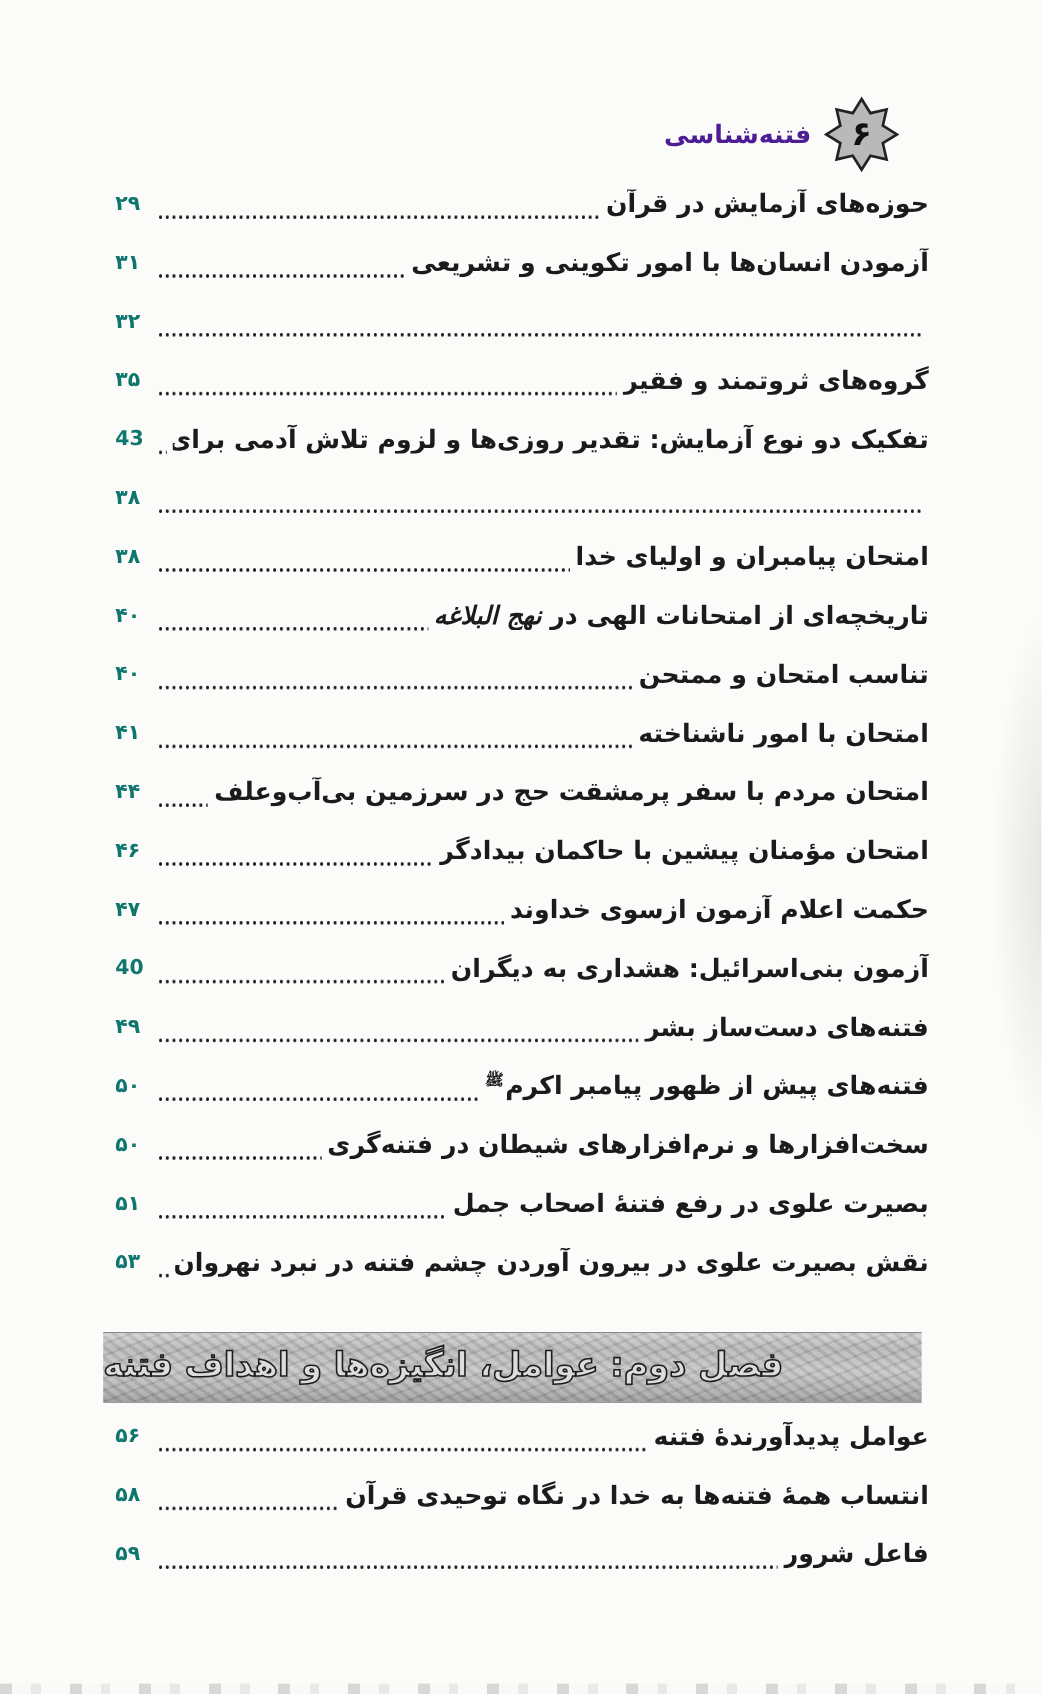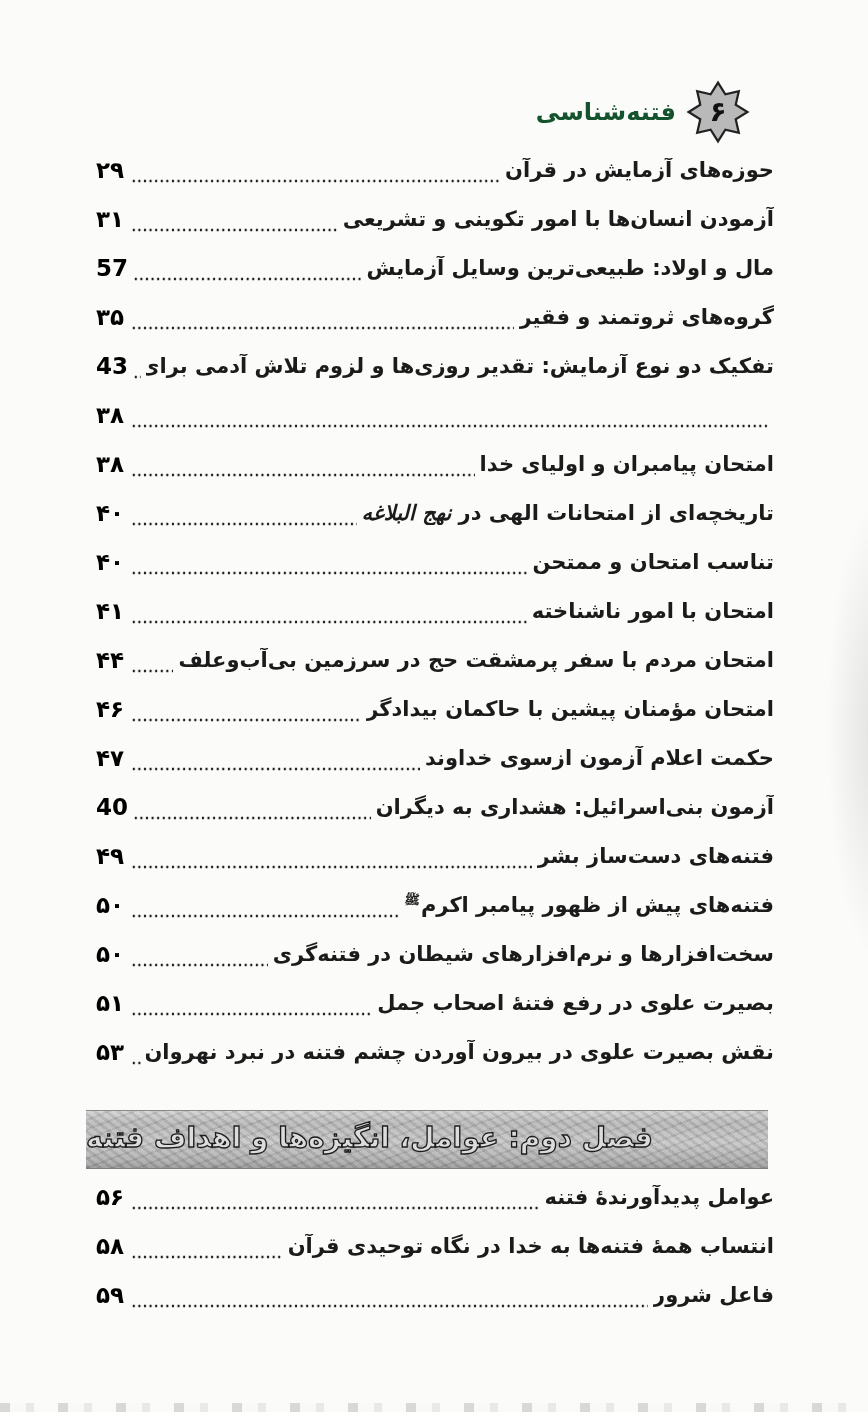--- a/index.html
+++ b/index.html
@@ -26,21 +26,21 @@
   .running-header{
     position:absolute;top:76px;right:118px;height:72px;
     display:flex;flex-direction:row;align-items:center;gap:10px;direction:rtl;
   }
   .star-badge{position:relative;width:64px;height:68px;flex:0 0 auto;}
   .star-badge svg{display:block;width:100%;height:100%;}
   .badge-number{
     position:absolute;inset:0;display:flex;align-items:center;justify-content:center;
     font-size:28px;font-weight:bold;color:#111;padding-bottom:2px;
   }
-  .book-title{font-size:24px;font-weight:bold;color:#14532d;letter-spacing:0;}
+  .book-title{font-size:21px;font-weight:bold;color:#4c1d95;letter-spacing:0;}
   
   .toc-list{position:absolute;right:94px;left:96px;direction:rtl;}
   #toc-list-1{top:145px;}
   #toc-list-2{top:1172px;}
   .toc-row{
     display:flex;flex-direction:row;align-items:center;height:49px;direction:rtl;
   }
   .entry-title{
     white-space:nowrap;flex:0 1 auto;min-width:0;overflow:hidden;
     font-size:21px;font-weight:bold;color:#1b1b1b;
@@ -49,21 +49,21 @@
   .entry-title .honorific{font-size:13px;vertical-align:super;margin-right:1px;}
   .entry-title .book-italic:empty,.entry-title .honorific:empty{display:none;}
   .leader-dots{
     flex:1 1 10px;min-width:7px;height:49px;margin:0 5px;
     background-image:radial-gradient(circle, #1d1d1d 1.15px, rgba(0,0,0,0) 1.5px);
     background-size:5.6px 5.6px;background-repeat:repeat-x;
     background-position:left 33px;
   }
   .entry-page{
     flex:0 0 auto;min-width:30px;text-align:left;direction:ltr;
-    font-size:23px;font-weight:bold;color:#000000;
+    font-size:17px;font-weight:bold;color:#0f766e;
   }
   
   .chapter-banner{
     position:absolute;top:1110px;left:86px;right:100px;height:57px;
     background:
       repeating-linear-gradient(37deg, rgba(90,90,90,.12) 0 3px, rgba(255,255,255,.10) 3px 7px),
       repeating-linear-gradient(-21deg, rgba(70,70,70,.10) 0 2px, rgba(255,255,255,.08) 2px 9px),
       linear-gradient(180deg,#cfcfcf 0%, #b2b2b2 22%, #c2c2c2 55%, #a5a5a5 88%, #8f8f8f 100%);
     border-top:1px solid #8a8a8a;border-bottom:1px solid #7f7f7f;
     display:flex;align-items:center;justify-content:flex-end;
@@ -95,23 +95,22 @@
       <span class="entry-title"><span>حوزه‌های آزمایش در قرآن</span></span>
       <span class="leader-dots"></span>
       <span class="entry-page">۲۹</span>
     </div>
       <div class="toc-row">
       <span class="entry-title"><span>آزمودن انسان‌ها با امور تکوینی و تشریعی</span></span>
       <span class="leader-dots"></span>
       <span class="entry-page">۳۱</span>
     </div>
       <div class="toc-row">
-      <span class="entry-title"><span>مال و اولاد: طبیعی‌ترین وسایل آزمایش</span></span>
-      <span class="leader-dots"></span>
-      <span class="entry-page">57</span>
+      <span class="leader-dots"></span>
+      <span class="entry-page">۳۲</span>
     </div>
       <div class="toc-row">
       <span class="entry-title"><span>گروه‌های ثروتمند و فقیر</span></span>
       <span class="leader-dots"></span>
       <span class="entry-page">۳۵</span>
     </div>
       <div class="toc-row">
       <span class="entry-title"><span>تفکیک دو نوع آزمایش: تقدیر روزی‌ها و لزوم تلاش آدمی برای کسب حلال</span></span>
       <span class="leader-dots"></span>
       <span class="entry-page">43</span>

